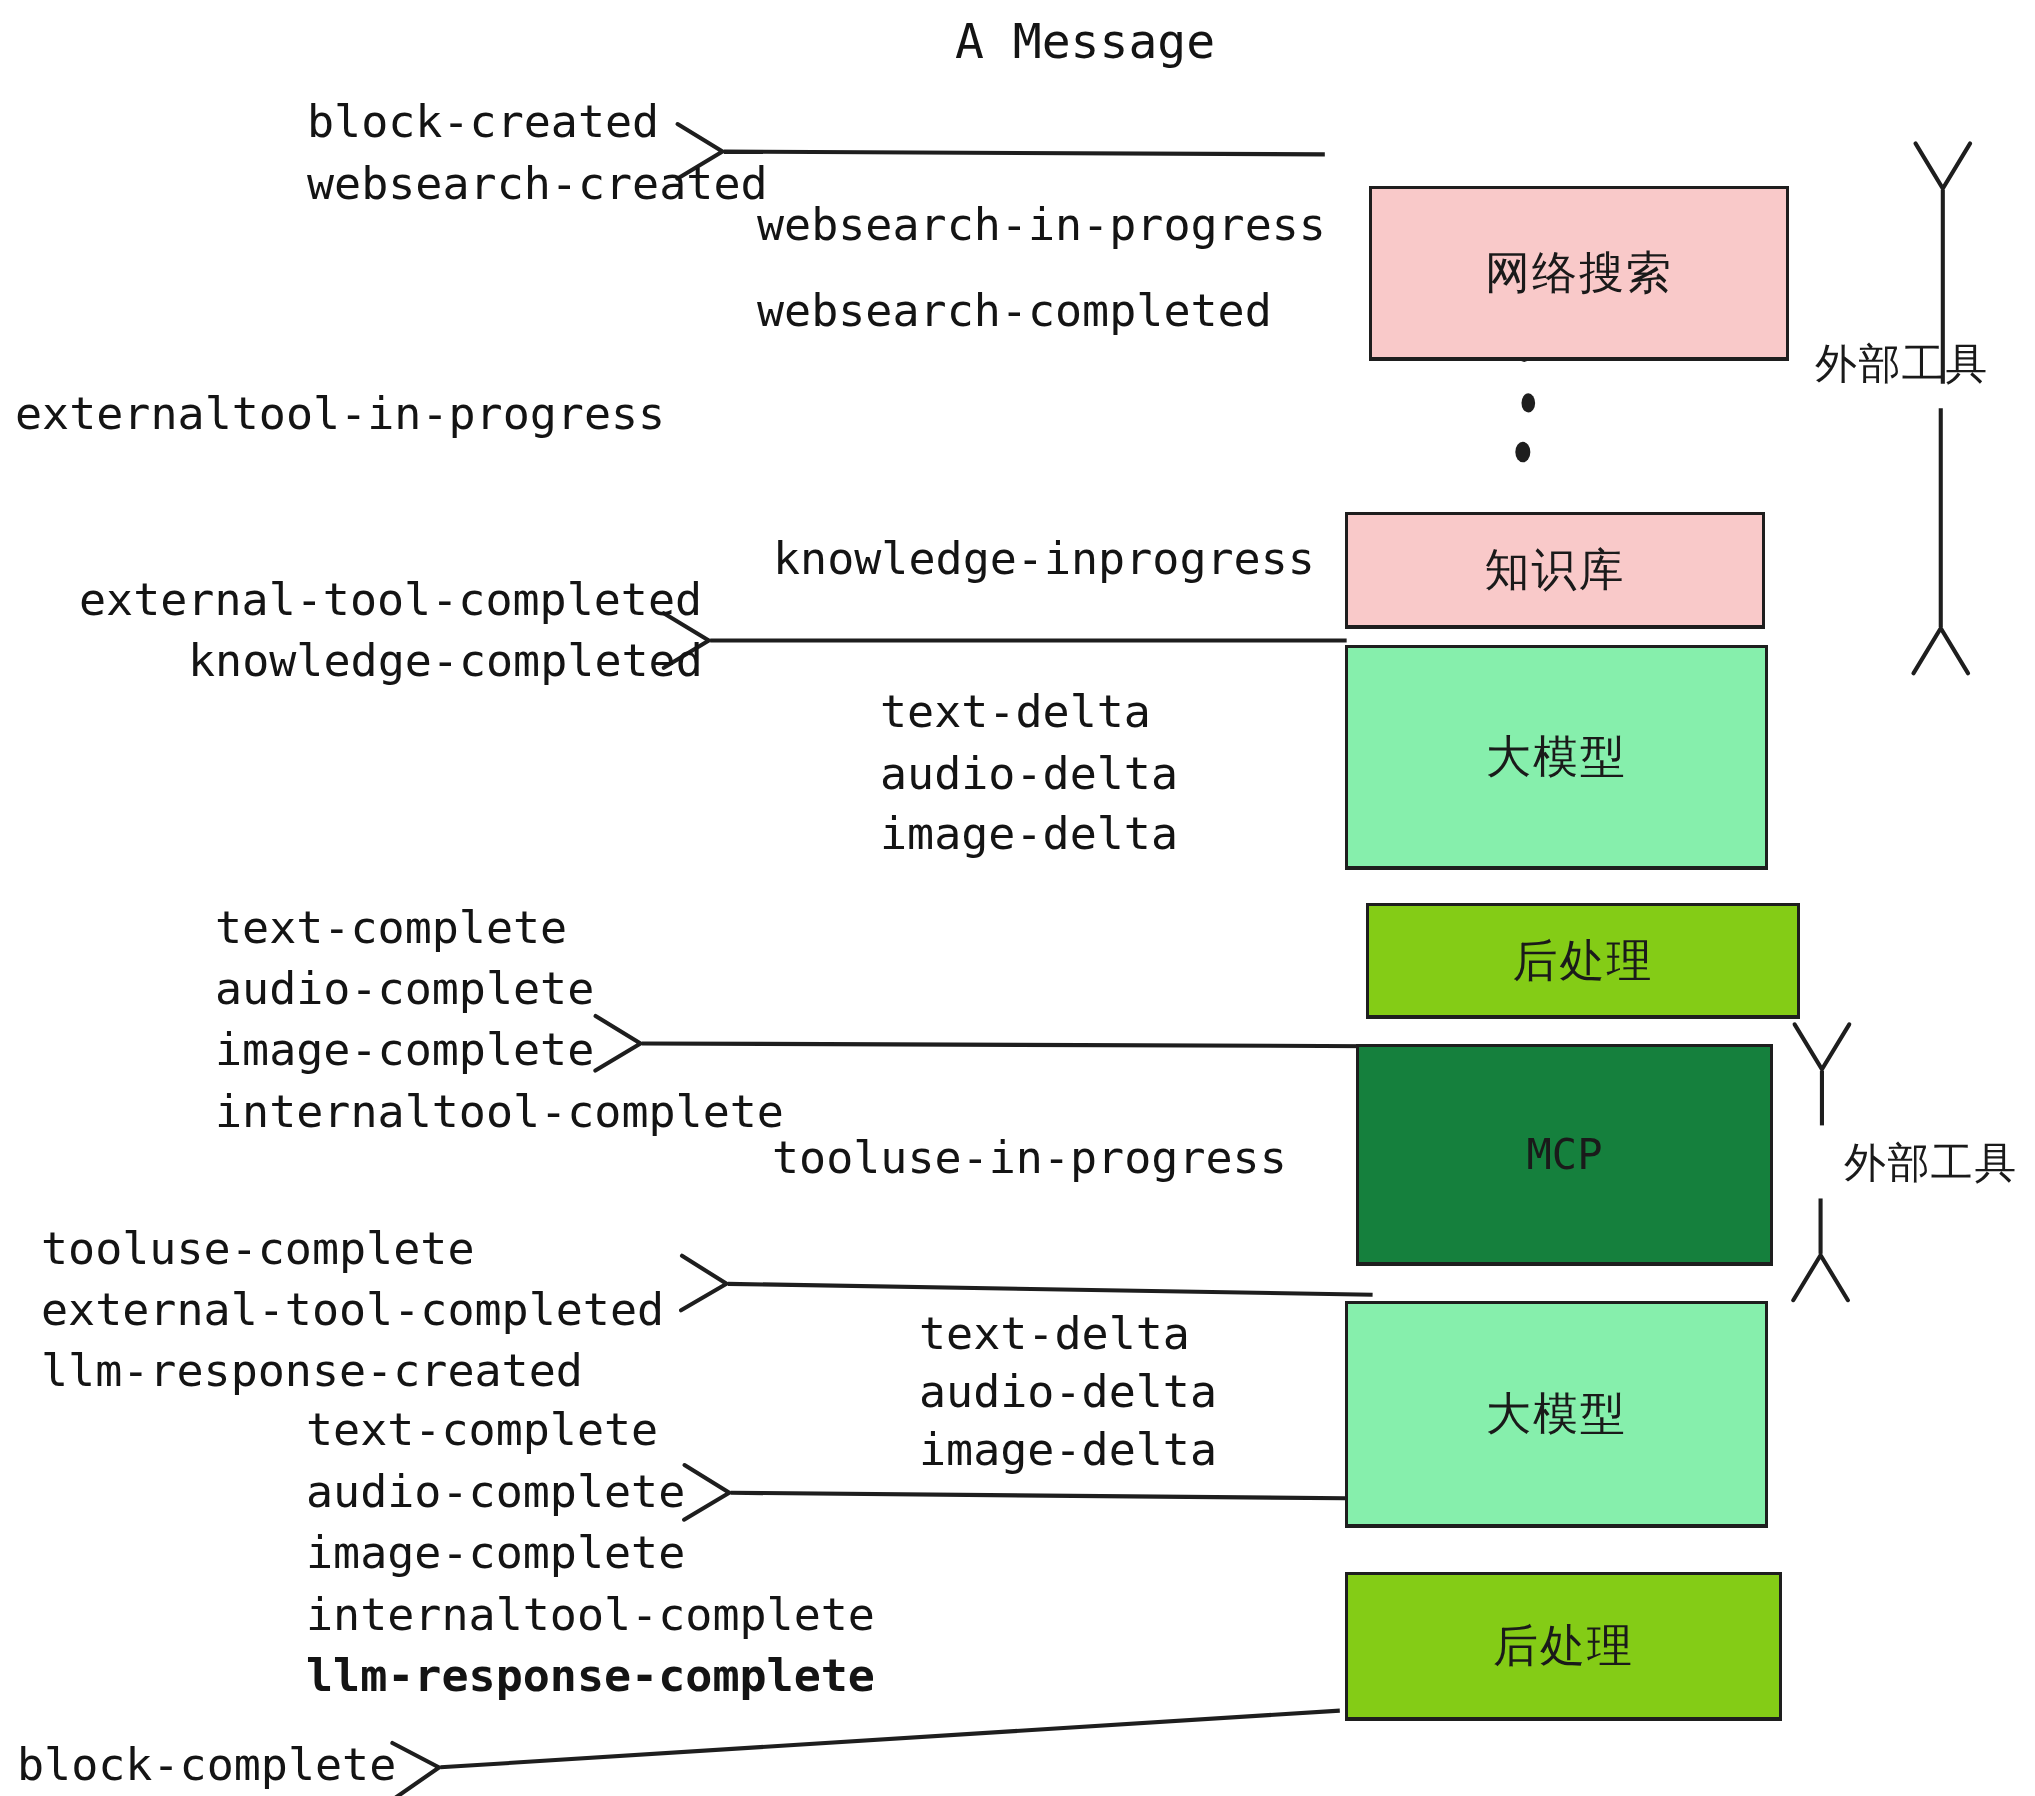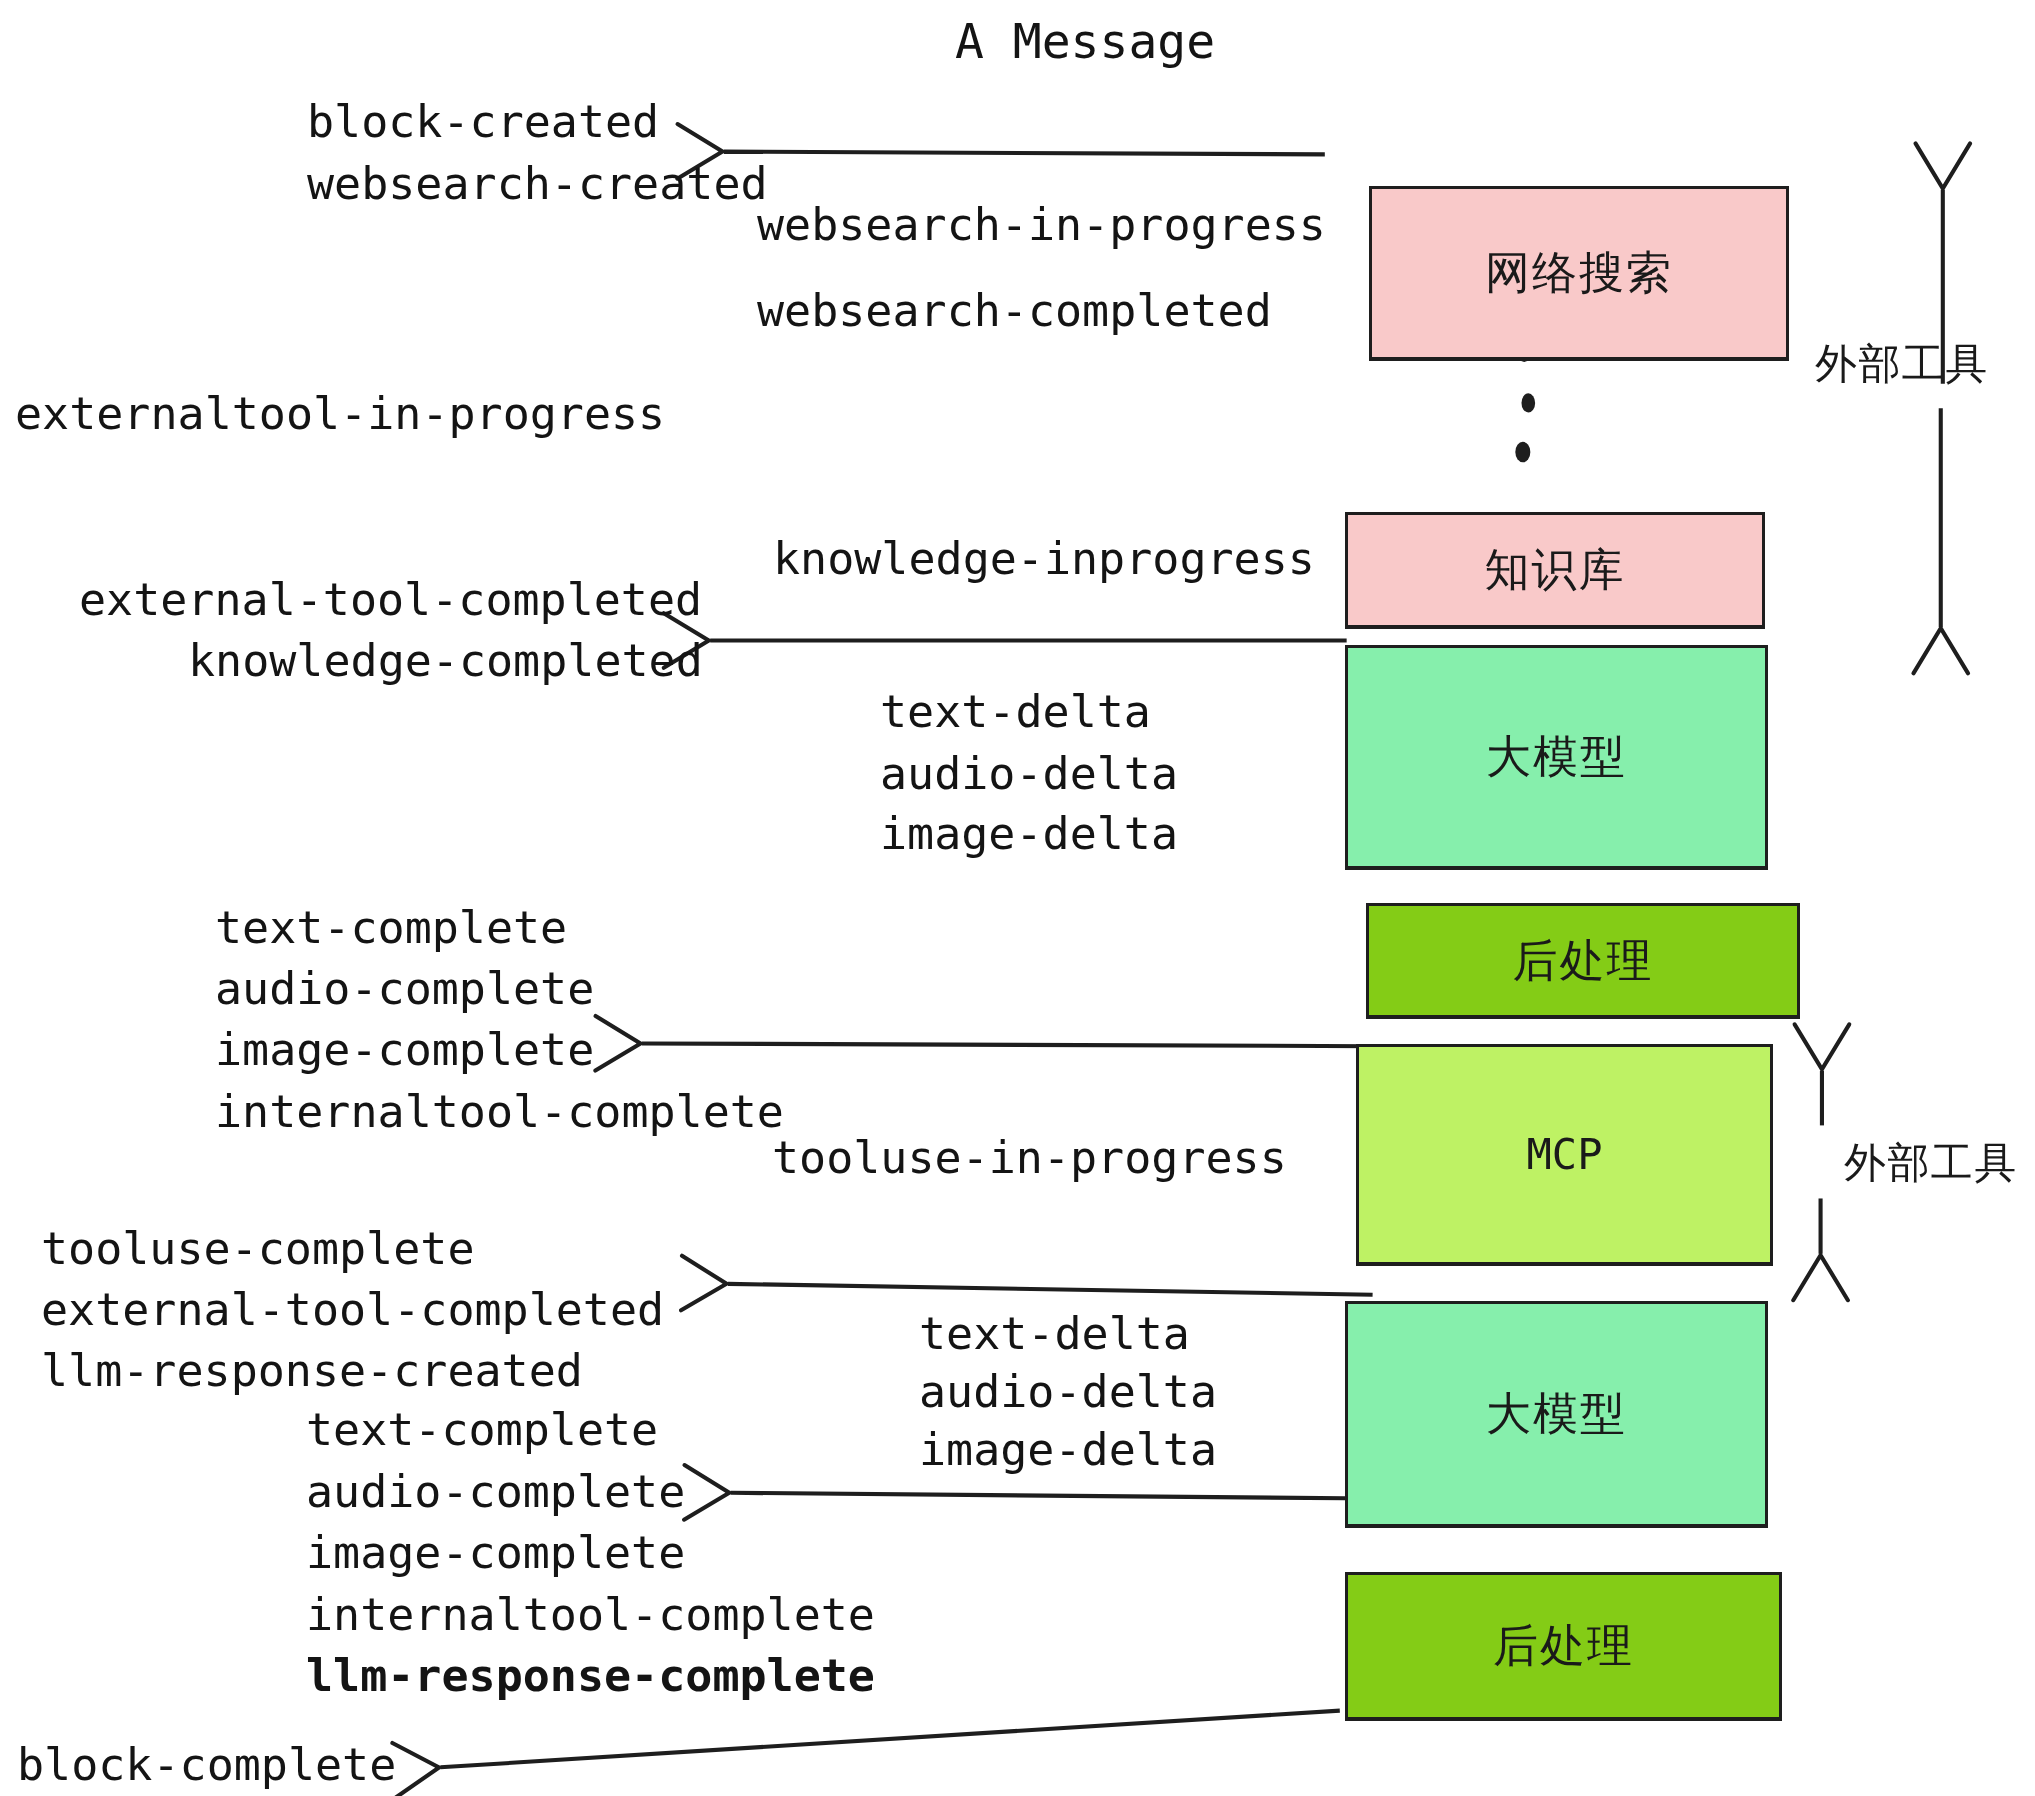--- a/index.html
+++ b/index.html
@@ -9,21 +9,21 @@
          color:#141414;white-space:nowrap;}
   .event{position:absolute;font-family:"DejaVu Sans Mono",monospace;font-size:45px;line-height:1.15;
          color:#141414;white-space:nowrap;}
   .box{position:absolute;border:3.4px solid #1e1e1e;border-bottom-width:4.8px;display:flex;
        align-items:center;justify-content:center;box-sizing:border-box;}
   .box .lbl{font-family:"DejaVu Sans","Liberation Sans",sans-serif;font-size:45px;color:#1a1a1a;
             letter-spacing:2px;white-space:nowrap;}
   .box .lbl.mono{font-family:"DejaVu Sans Mono",monospace;letter-spacing:0;font-size:42px;}
   .pink{background:#F9C9C9;}
   .green{background:#86efac;}
-  .yellow{background:#bef264;}
+  .yellow{background:#15803d;}
   .whitebox{background:#84cc16;}
   .side-label{position:absolute;font-family:"DejaVu Sans","Liberation Sans",sans-serif;font-size:42px;
               color:#1a1a1a;white-space:nowrap;letter-spacing:1.4px;}
   svg.overlay{position:absolute;left:0;top:0;width:2035px;height:1796px;pointer-events:none;}
 </style>
 </head>
 <body>
 
 <div class="canvas">
 

